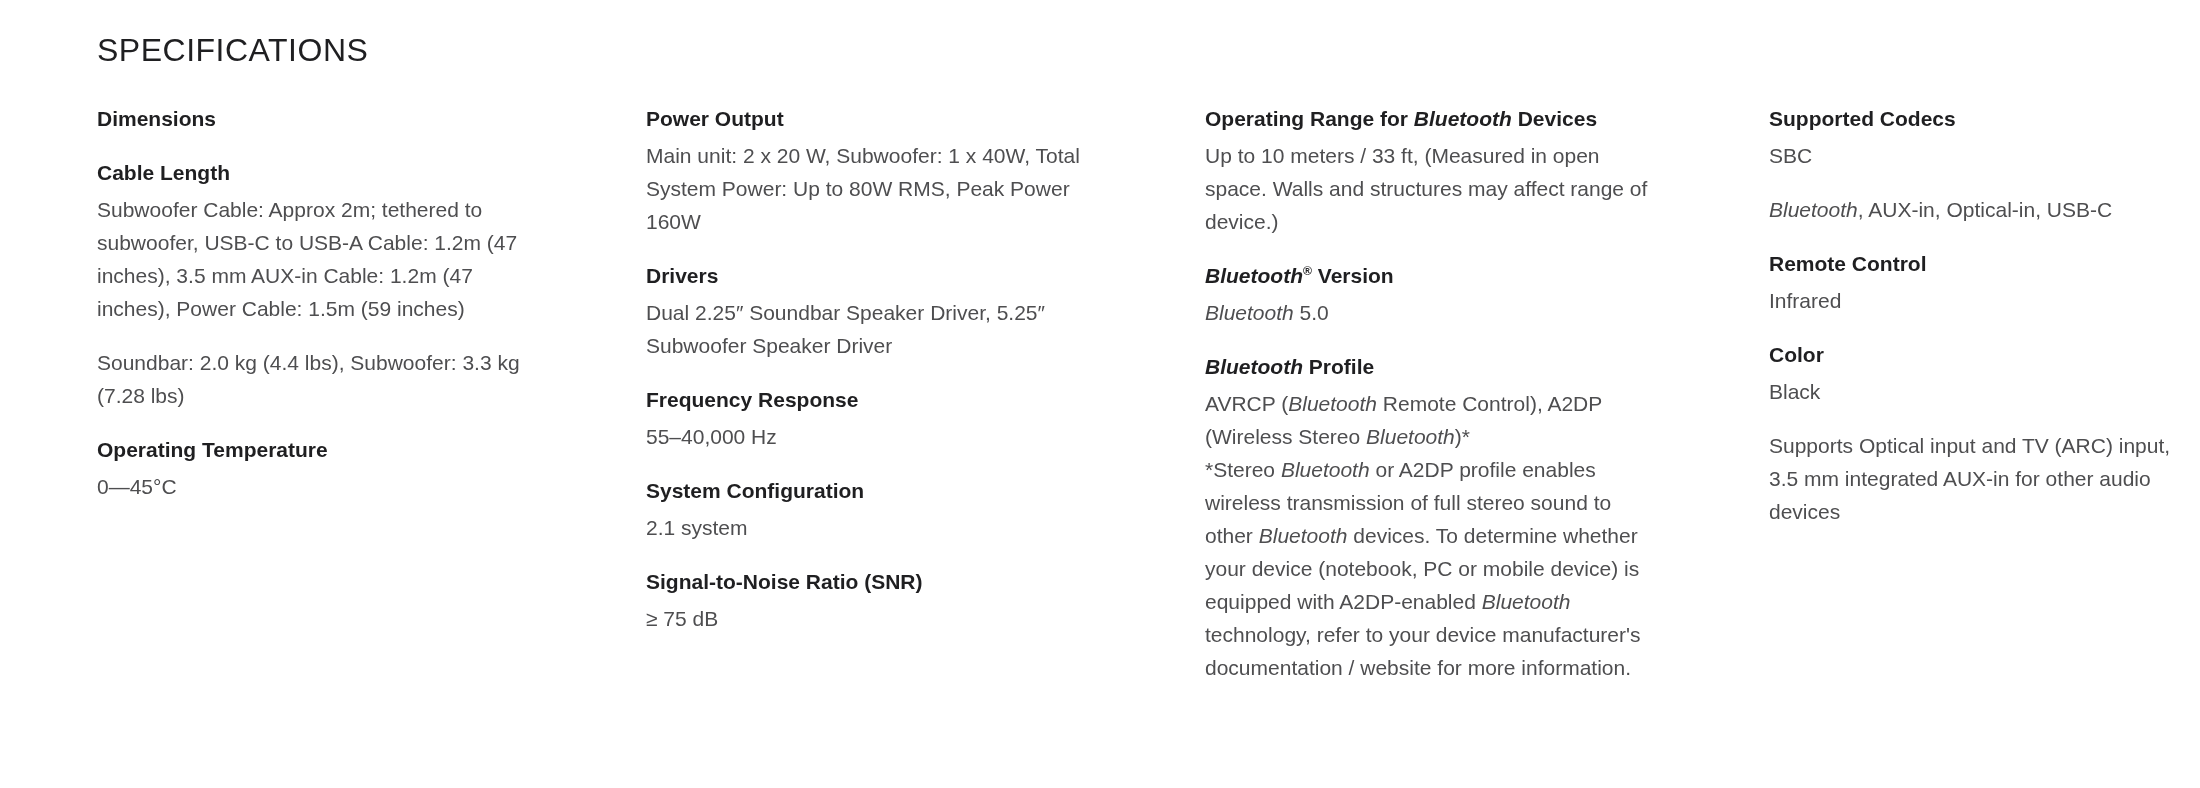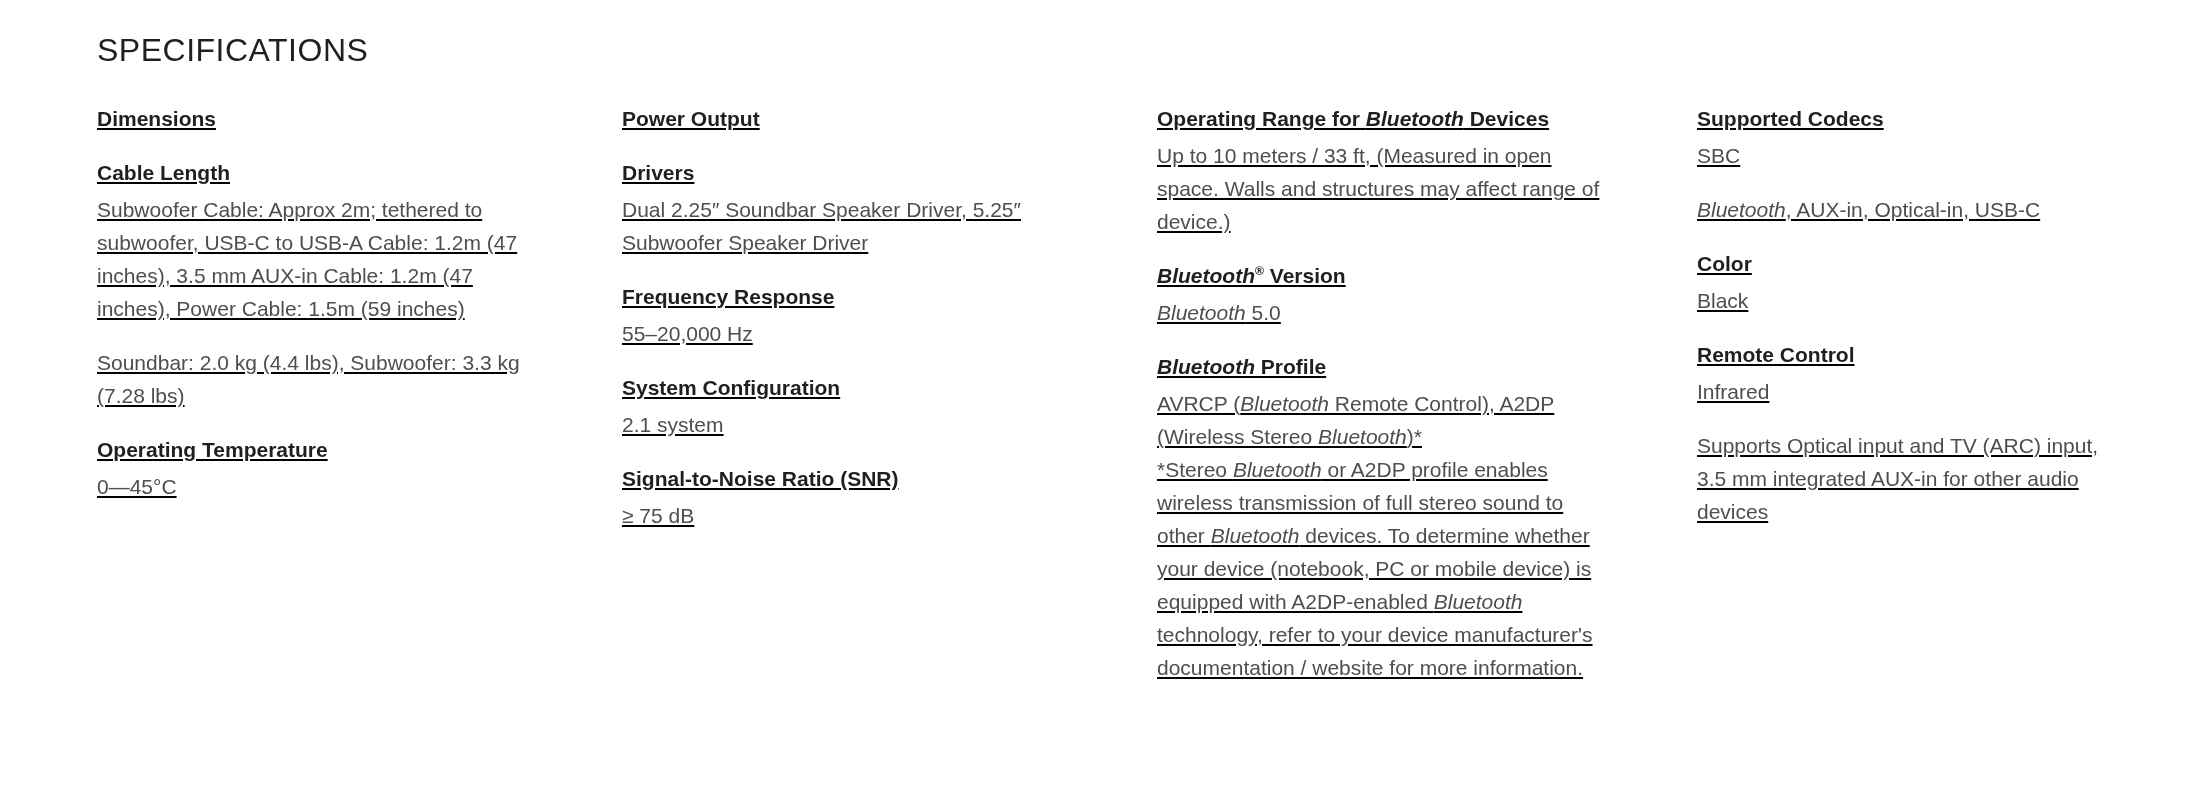--- a/index.html
+++ b/index.html
@@ -17,23 +17,22 @@
     font-size: 32px;
     line-height: 40px;
     font-weight: 400;
     letter-spacing: 0.5px;
     color: #1f1f21;
     margin: 0 0 32px 0;
   }
   .columns {
     display: grid;
     grid-template-columns: 430px 440px 445px 420px;
-    column-gap: 95px;
+    column-gap: 119px;
     align-items: start;
-    text-decoration: underline;
   }
   .section { margin: 0 0 21px 0; }
   .heading {
     font-size: 21px;
     line-height: 33px;
     font-weight: 700;
     color: #1f1f21;
     margin: 0 0 4px 0;
   }
   .heading em { font-style: italic; }
@@ -65,28 +64,29 @@
           <p class="value"><span>Soundbar: 2.0 kg (4.4 lbs), Subwoofer: 3.3 kg (7.28 lbs)</span></p>
         </section>
         <section class="section">
           <h3 class="heading"><span>Operating Temperature</span></h3>
           <p class="value"><span>0—45°C</span></p>
         </section>
       </div>
       <div class="column">
         <section class="section">
           <h3 class="heading"><span>Power Output</span></h3>
+          <p class="value"><span>Main unit: 2 x 20 W, Subwoofer: 1 x 40W, Total System Power: Up to 80W RMS, Peak Power 160W</span></p>
         </section>
         <section class="section">
           <h3 class="heading"><span>Drivers</span></h3>
           <p class="value"><span>Dual 2.25″ Soundbar Speaker Driver, 5.25″ Subwoofer Speaker Driver</span></p>
         </section>
         <section class="section">
           <h3 class="heading"><span>Frequency Response</span></h3>
-          <p class="value"><span>55–20,000 Hz</span></p>
+          <p class="value"><span>55–40,000 Hz</span></p>
         </section>
         <section class="section">
           <h3 class="heading"><span>System Configuration</span></h3>
           <p class="value"><span>2.1 system</span></p>
         </section>
         <section class="section">
           <h3 class="heading"><span>Signal-to-Noise Ratio (SNR)</span></h3>
           <p class="value"><span>≥ 75 dB</span></p>
         </section>
       </div>
@@ -107,25 +107,25 @@
       </div>
       <div class="column">
         <section class="section">
           <h3 class="heading"><span>Supported Codecs</span></h3>
           <p class="value"><span>SBC</span></p>
         </section>
         <section class="section">
           <p class="value"><em>Bluetooth</em><span>, AUX-in, Optical-in, USB-C</span></p>
         </section>
         <section class="section">
+          <h3 class="heading"><span>Remote Control</span></h3>
+          <p class="value"><span>Infrared</span></p>
+        </section>
+        <section class="section">
           <h3 class="heading"><span>Color</span></h3>
           <p class="value"><span>Black</span></p>
-        </section>
-        <section class="section">
-          <h3 class="heading"><span>Remote Control</span></h3>
-          <p class="value"><span>Infrared</span></p>
         </section>
         <section class="section">
           <p class="value"><span>Supports Optical input and TV (ARC) input, 3.5 mm integrated AUX-in for other audio devices</span></p>
         </section>
       </div>
     </div>
 </div>
 
 </body></html>

